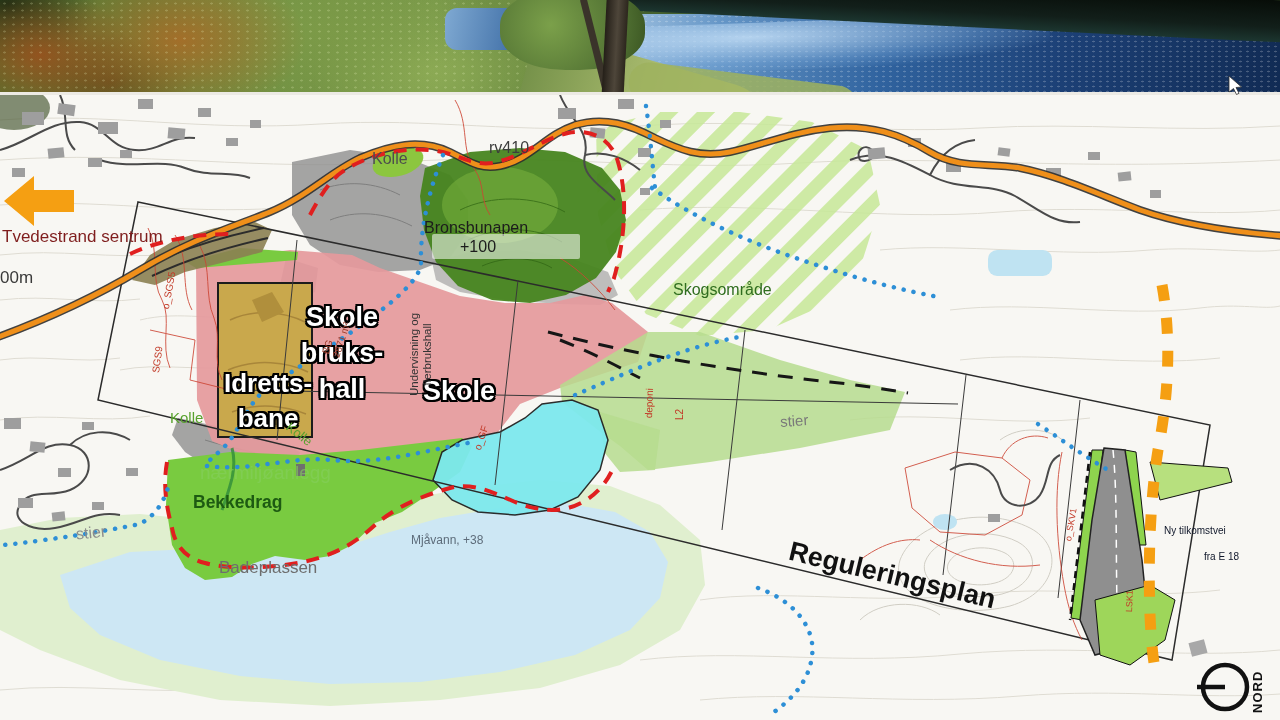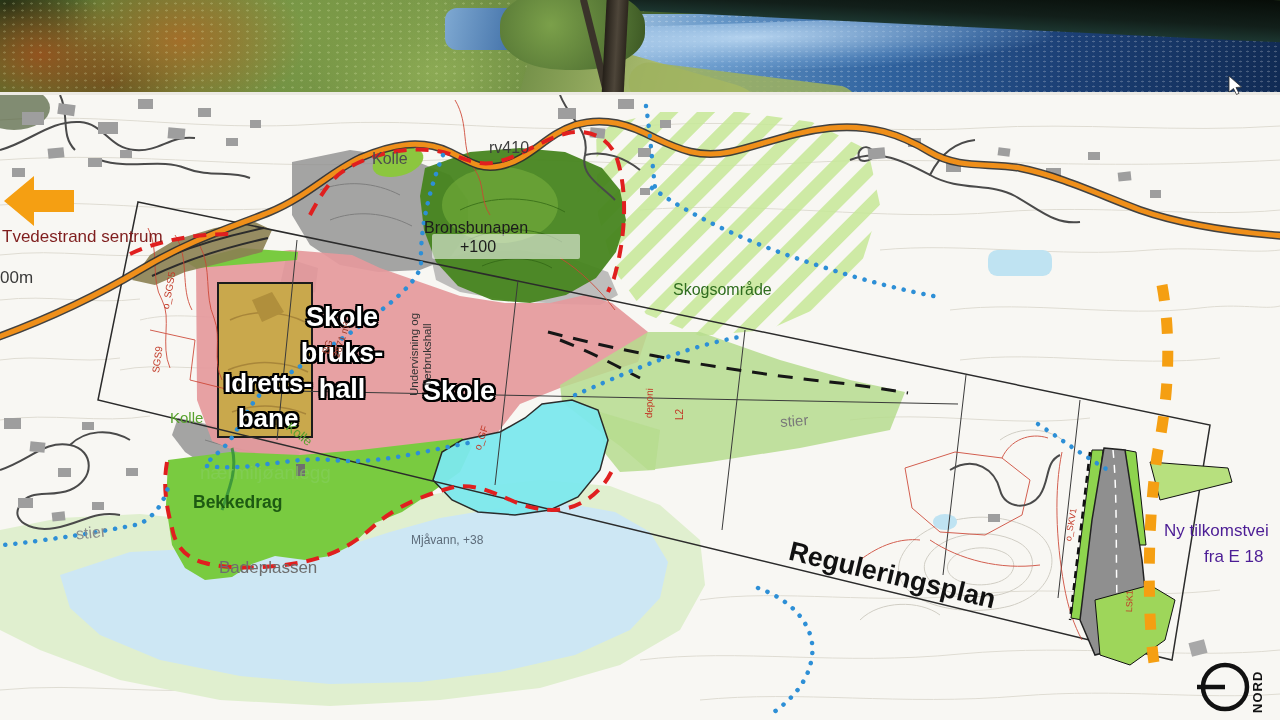--- a/index.html
+++ b/index.html
@@ -334,21 +334,21 @@
     <div class="lbl rot" style="left:292px;top:420px;transform:rotate(38deg);font-size:13px;color:#58a22e;">Kolle</div>
     <div class="lbl" style="left:200px;top:462px;font-size:19px;color:#86cf5f;opacity:.6;">nærmiljøanlegg</div>
     <div class="lbl" style="left:193px;top:492px;font-size:17.5px;font-weight:bold;color:#1d5a12;">Bekkedrag</div>
     <div class="lbl" style="left:76px;top:524px;font-size:16px;color:#8c8c8c;transform:rotate(-6deg);">stier</div>
     <div class="lbl" style="left:219px;top:558px;font-size:17px;color:#6e6e6e;">Badeplassen</div>
     <div class="lbl" style="left:411px;top:534px;font-size:12px;color:#5d6c7a;">Mjåvann, +38</div>
     <div class="lbl" style="left:780px;top:412px;font-size:15px;color:#7a7a7a;transform:rotate(-4deg);">stier</div>
 
     <div class="lbl rot" style="left:793px;top:536px;transform:rotate(13.5deg);font-size:27px;font-weight:bold;color:#111;">Reguleringsplan</div>
 
-    <div class="lbl" style="left:1164px;top:518px;font-size:17px;color:#4c1d95;line-height:26px;">
+    <div class="lbl" style="left:1164px;top:518px;font-size:10px;color:#0f172a;line-height:26px;">
       <span style="display:block;">Ny tilkomstvei</span>
       <span style="display:block;margin-left:40px;">fra E 18</span>
     </div>
     <div class="lbl rot" style="left:1251px;top:713px;transform:rotate(-90deg);font-size:13px;font-weight:bold;color:#111;letter-spacing:1px;">NORD</div>
 
     <div class="lbl rot code" style="left:150px;top:372px;transform:rotate(-82deg);">SGS9</div>
     <div class="lbl rot code" style="left:160px;top:308px;transform:rotate(-80deg);">o_SGS5</div>
     <div class="lbl rot code" style="left:472px;top:448px;transform:rotate(-72deg);">o_GF</div>
     <div class="lbl rot code" style="left:643px;top:418px;transform:rotate(-88deg);">deponi</div>
     <div class="lbl rot code" style="left:674px;top:420px;transform:rotate(-90deg);">L2</div>

